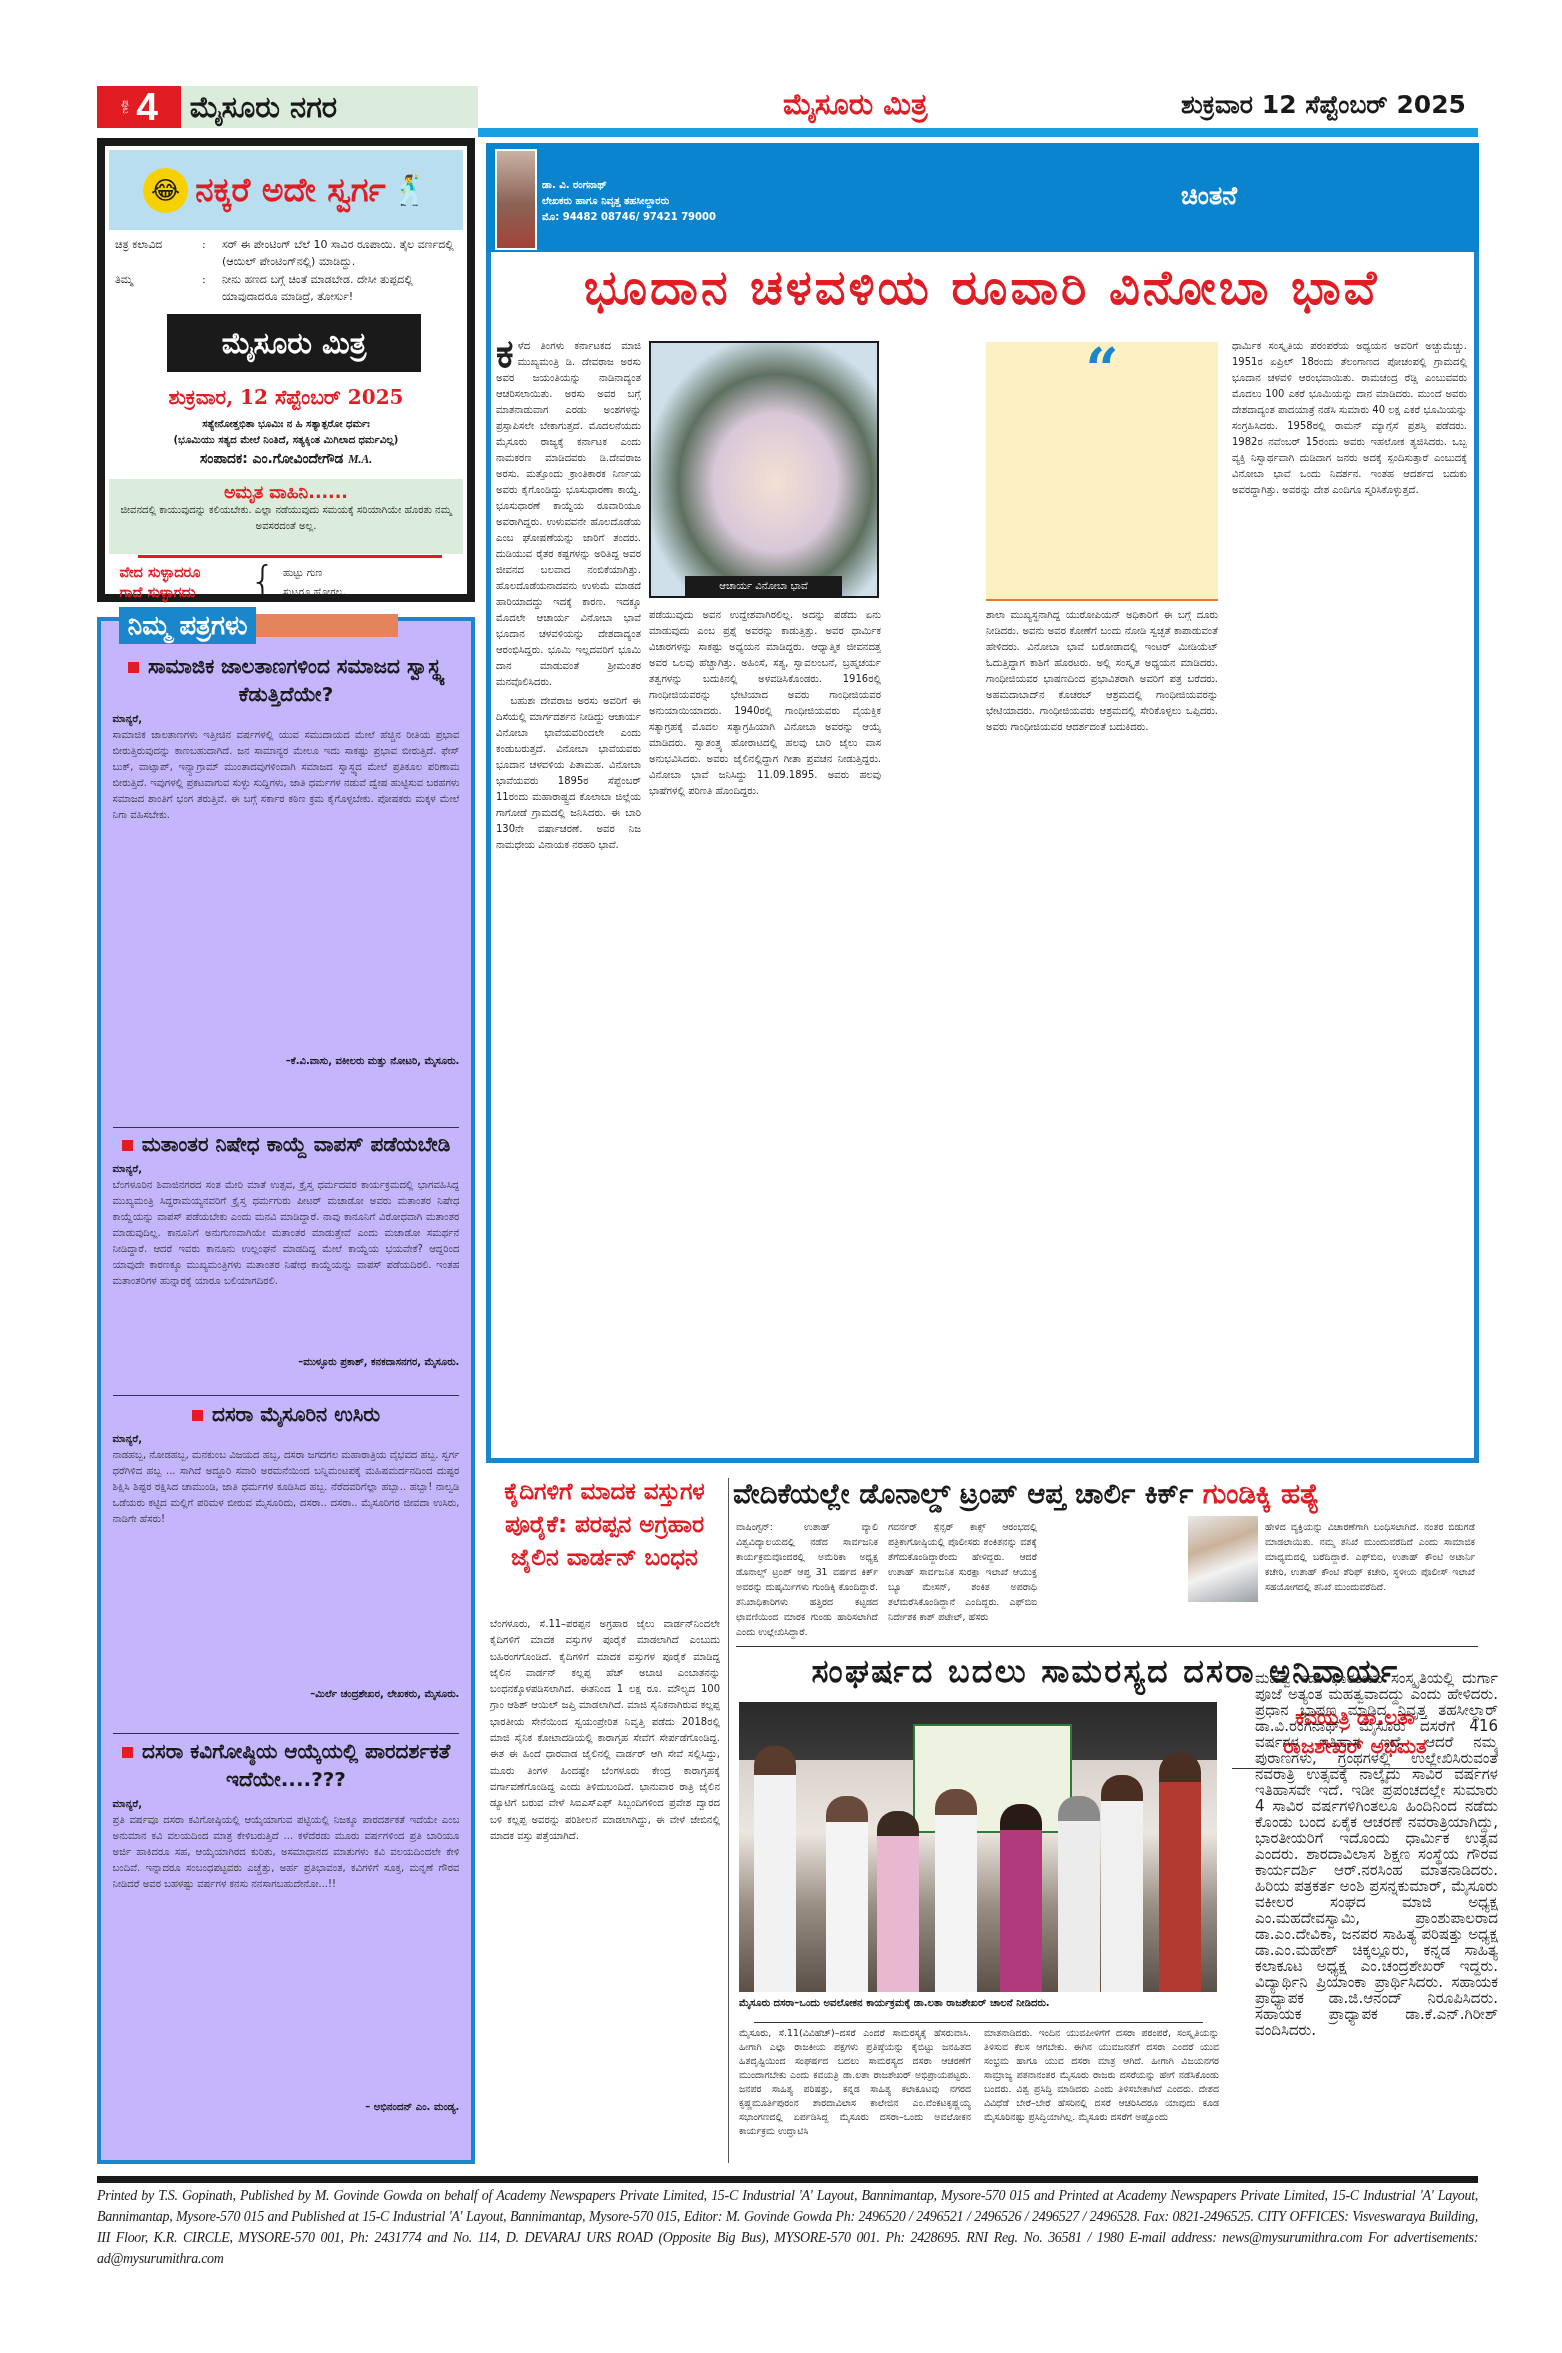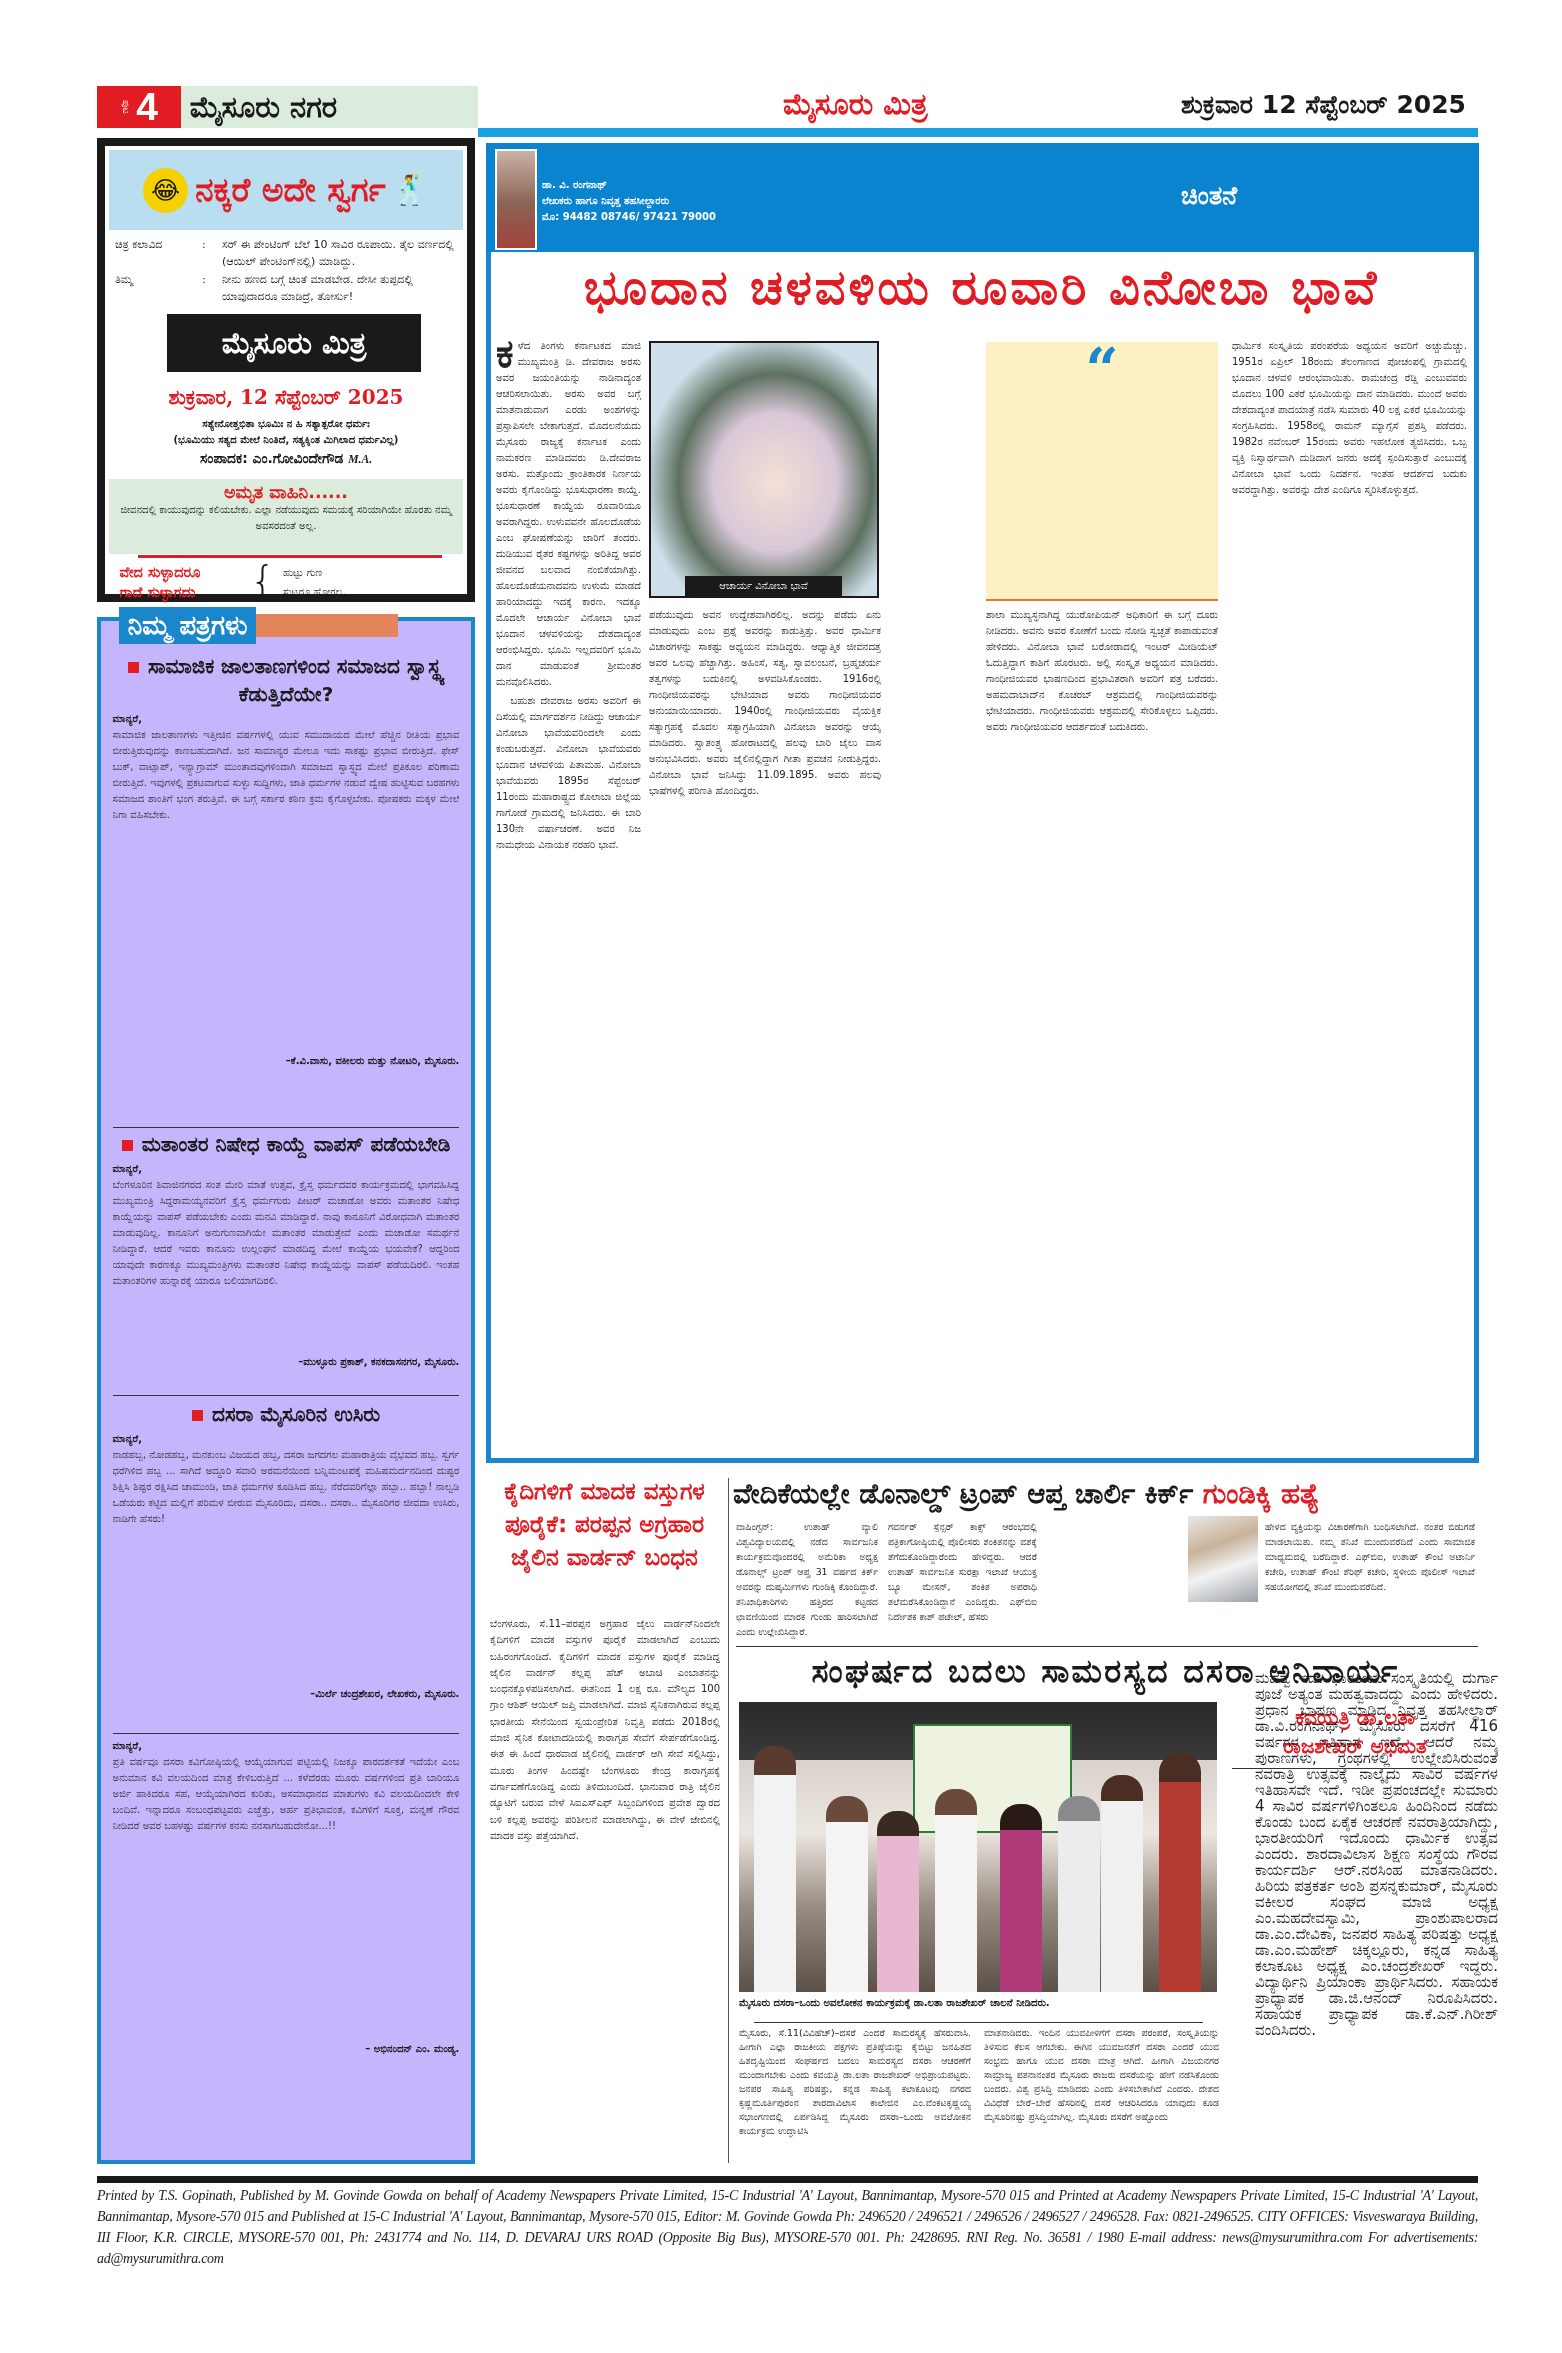--- a/index.html
+++ b/index.html
@@ -163,20 +163,21 @@
   </div>
   <div class="letter-sep" style="top:774px;"></div>
   <div class="letter" style="top:780px;">
     <h3><span class="sq"></span><span>ದಸರಾ ಮೈಸೂರಿನ ಉಸಿರು</span></h3>
     <div class="salute">ಮಾನ್ಯರೆ,</div>
     <div class="body" style="height:239px;overflow:hidden;">ನಾಡಹಬ್ಬ, ನೋಡಹಬ್ಬ, ಮನಕುಂಬ ವಿಜಯದ ಹಬ್ಬ, ದಸರಾ ಜಗದಗಲ ಮಹಾರಾತ್ರಿಯ ವೈಭವದ ಹಬ್ಬ. ಸ್ವರ್ಗ ಧರೆಗಿಳಿದ ಹಬ್ಬ ... ಸಾಗಿದೆ ಅದ್ದೂರಿ ಸವಾರಿ ಅರಮನೆಯಿಂದ ಬನ್ನಿಮಂಟಪಕ್ಕೆ ಮಹಿಷಮರ್ದನದಿಂದ ದುಷ್ಟರ ಶಿಕ್ಷಿಸಿ ಶಿಷ್ಟರ ರಕ್ಷಿಸಿದ ಚಾಮುಂಡಿ, ಜಾತಿ ಧರ್ಮಗಳ ಕೂಡಿಸಿದ ಹಬ್ಬ. ನೆರೆದವರಿಗೆಲ್ಲಾ ಹಬ್ಬಾ.. ಹಬ್ಬಾ! ನಾಲ್ವಡಿ ಒಡೆಯರು ಕಟ್ಟಿದ ಮಲ್ಲಿಗೆ ಪರಿಮಳ ಬೀರುವ ಮೈಸೂರಿದು, ದಸರಾ.. ದಸರಾ.. ಮೈಸೂರಿಗರ ಜೀವದಾ ಉಸಿರು, ನಾಡಿಗೇ ಹೆಸರು!</div>
     <div class="sig">–ಮಿರ್ಲೆ ಚಂದ್ರಶೇಖರ, ಲೇಖಕರು, ಮೈಸೂರು.</div>
   </div>
   <div class="letter-sep" style="top:1112px;"></div>
   <div class="letter" style="top:1117px;">
+    <h3><span class="sq"></span><span>ದಸರಾ ಕವಿಗೋಷ್ಠಿಯ ಆಯ್ಕೆಯಲ್ಲಿ ಪಾರದರ್ಶಕತೆ ಇದೆಯೇ....???</span></h3>
     <div class="salute">ಮಾನ್ಯರೆ,</div>
     <div class="body" style="height:287px;overflow:hidden;">ಪ್ರತಿ ವರ್ಷವೂ ದಸರಾ ಕವಿಗೋಷ್ಠಿಯಲ್ಲಿ ಆಯ್ಕೆಯಾಗುವ ಪಟ್ಟಿಯಲ್ಲಿ ನಿಜಕ್ಕೂ ಪಾರದರ್ಶಕತೆ ಇದೆಯೇ ಎಂಬ ಅನುಮಾನ ಕವಿ ವಲಯದಿಂದ ಮಾತ್ರ ಕೇಳಿಬರುತ್ತಿದೆ ... ಕಳೆದೆರಡು ಮೂರು ವರ್ಷಗಳಿಂದ ಪ್ರತಿ ಬಾರಿಯೂ ಅರ್ಜಿ ಹಾಕಿದರೂ ಸಹ, ಆಯ್ಕೆಯಾಗಿರದ ಕುರಿತು, ಅಸಮಾಧಾನದ ಮಾತುಗಳು ಕವಿ ವಲಯದಿಂದಲೇ ಕೇಳಿ ಬಂದಿವೆ. ಇನ್ನಾದರೂ ಸಂಬಂಧಪಟ್ಟವರು ಎಚ್ಚೆತ್ತು, ಅರ್ಹ ಪ್ರತಿಭಾವಂತ, ಕವಿಗಳಿಗೆ ಸೂಕ್ತ, ಮನ್ನಣೆ ಗೌರವ ನೀಡಿದರೆ ಅವರ ಬಹಳಷ್ಟು ವರ್ಷಗಳ ಕನಸು ನನಸಾಗಬಹುದೇನೋ...!!</div>
     <div class="sig">– ಅಭಿನಂದನ್ ಎಂ. ಮಂಡ್ಯ.</div>
   </div>
 </div>
 <div class="abs letters-head">
   <span class="lbl">ನಿಮ್ಮ ಪತ್ರಗಳು</span>
   <span class="bar"></span>
 </div>
 

